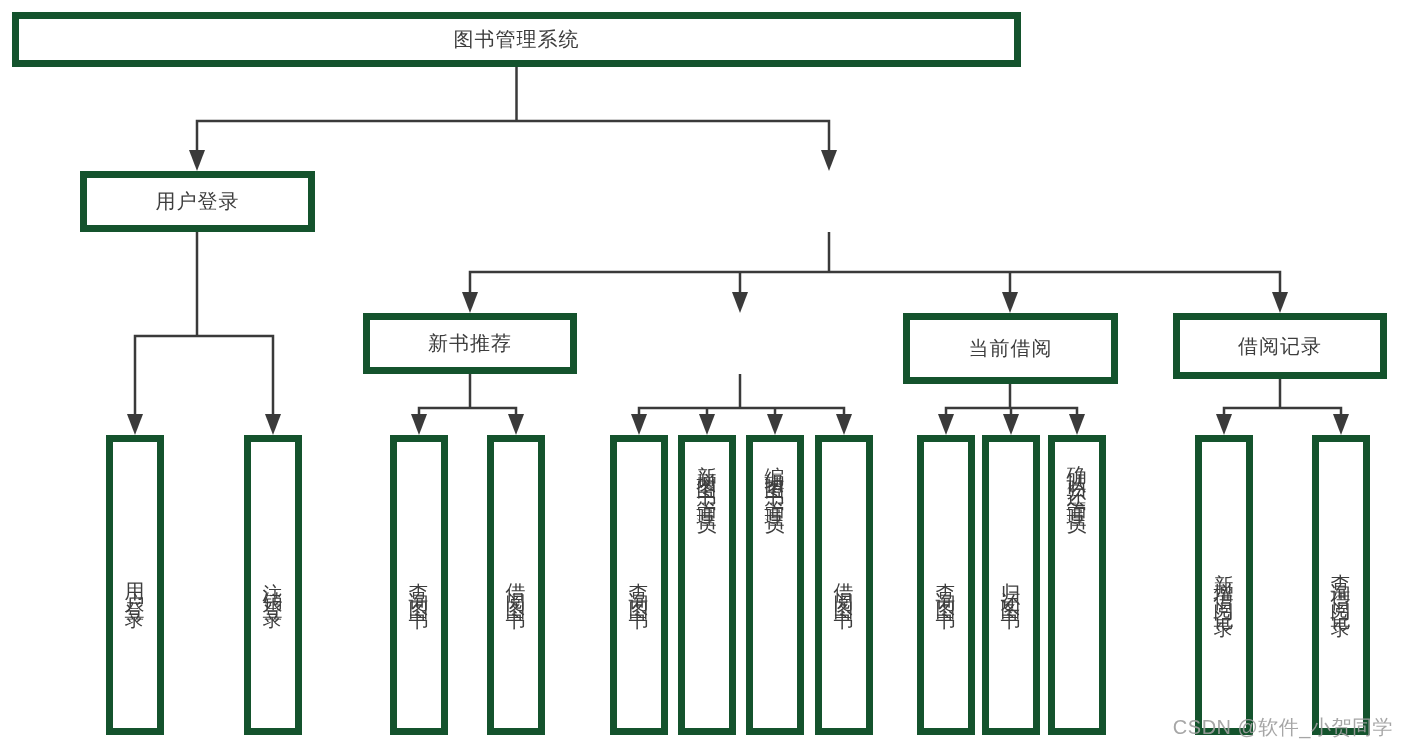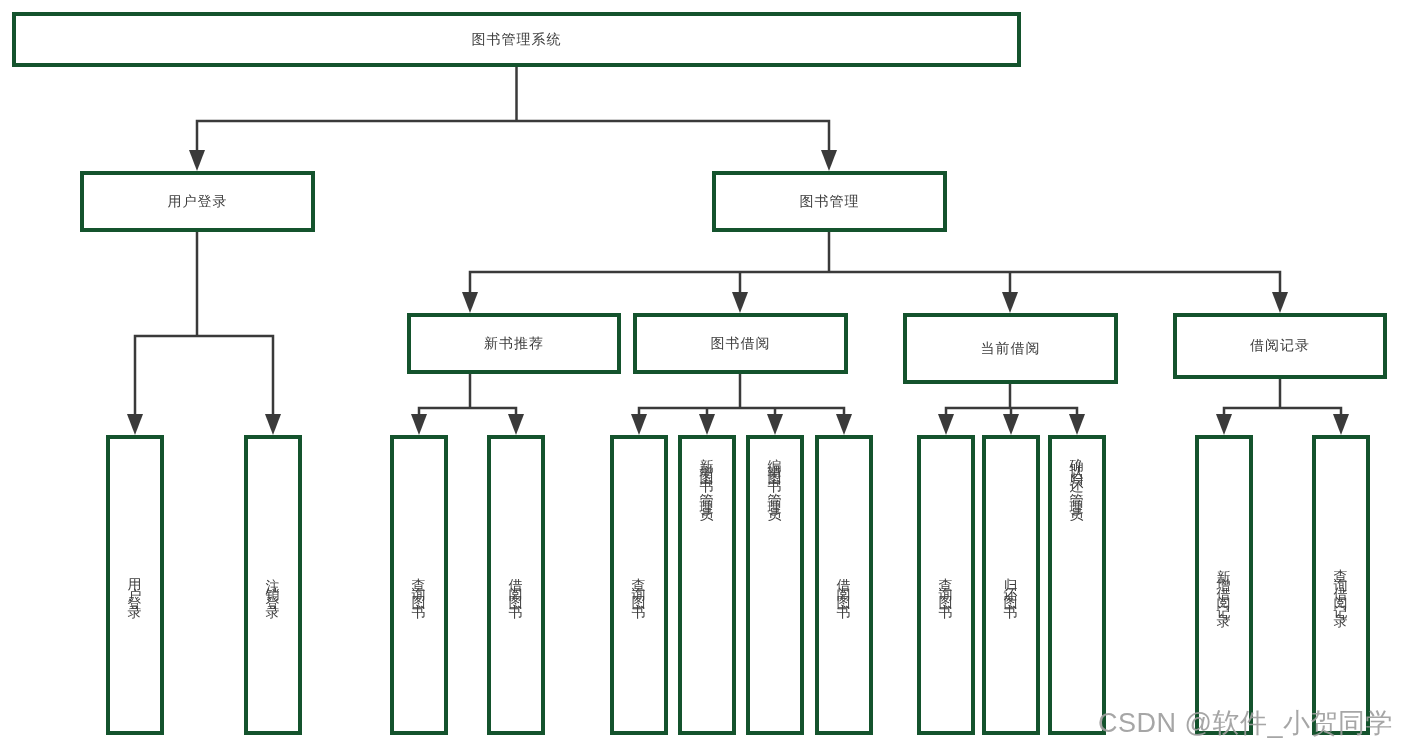--- a/index.html
+++ b/index.html
@@ -8,27 +8,27 @@
     width:1405px;height:747px;
     background:#ffffff;
     overflow:hidden;
     font-family:"Liberation Sans","DejaVu Sans",sans-serif;
     color:#3d3d3d;
   }
   #edges{position:absolute;left:0;top:0;width:1405px;height:747px;z-index:1;}
   .node{
     position:absolute;
     box-sizing:border-box;
-    border:4px solid #14532d;
+    border:7px solid #14532d;
     background:#ffffff;
     display:flex;
     align-items:center;
     justify-content:center;
     z-index:2;
-    font-size:14px;
+    font-size:20px;
     letter-spacing:1px;
   }
   .leaf{
     width:58px;height:300px;top:435px;
   }
   .leaf .vtext{
     writing-mode:vertical-rl;
     letter-spacing:9px;
     line-height:1;
     display:inline-block;
@@ -38,21 +38,21 @@
   }
   .leaf.top .vtext{
     padding-top:8px;
     letter-spacing:7px;
   }
   .watermark{
     position:absolute;
     right:12px;
     bottom:6px;
     z-index:3;
-    font-size:27px;
+    font-size:20px;
     letter-spacing:0.5px;
     color:rgba(158,158,158,0.92);
     margin-left:7px;
   }
 </style>
 </head>
 <body>
 
 <div id="canvas">
 
@@ -115,29 +115,23 @@
     </g>
   </svg>
 
   <div class="node" style="left:12px;top:12px;width:1009px;height:55px;">
     <span>图书管理系统</span>
   </div>
 
   <div class="node" style="left:80px;top:171px;width:235px;height:61px;">
     <span>用户登录</span>
   </div>
-  <div class="node" style="left:712px;top:171px;width:235px;height:61px;">
-    <span>图书管理</span>
-  </div>
 
-  <div class="node" style="left:363px;top:313px;width:214px;height:61px;margin-left:44px;">
+  <div class="node" style="left:363px;top:313px;width:214px;height:61px;">
     <span>新书推荐</span>
-  </div>
-  <div class="node" style="left:633px;top:313px;width:215px;height:61px;">
-    <span>图书借阅</span>
   </div>
   <div class="node" style="left:903px;top:313px;width:215px;height:71px;">
     <span>当前借阅</span>
   </div>
   <div class="node" style="left:1173px;top:313px;width:214px;height:66px;">
     <span>借阅记录</span>
   </div>
 
   <div class="node leaf" style="left:106px;">
     <span class="vtext">用户登录</span>

